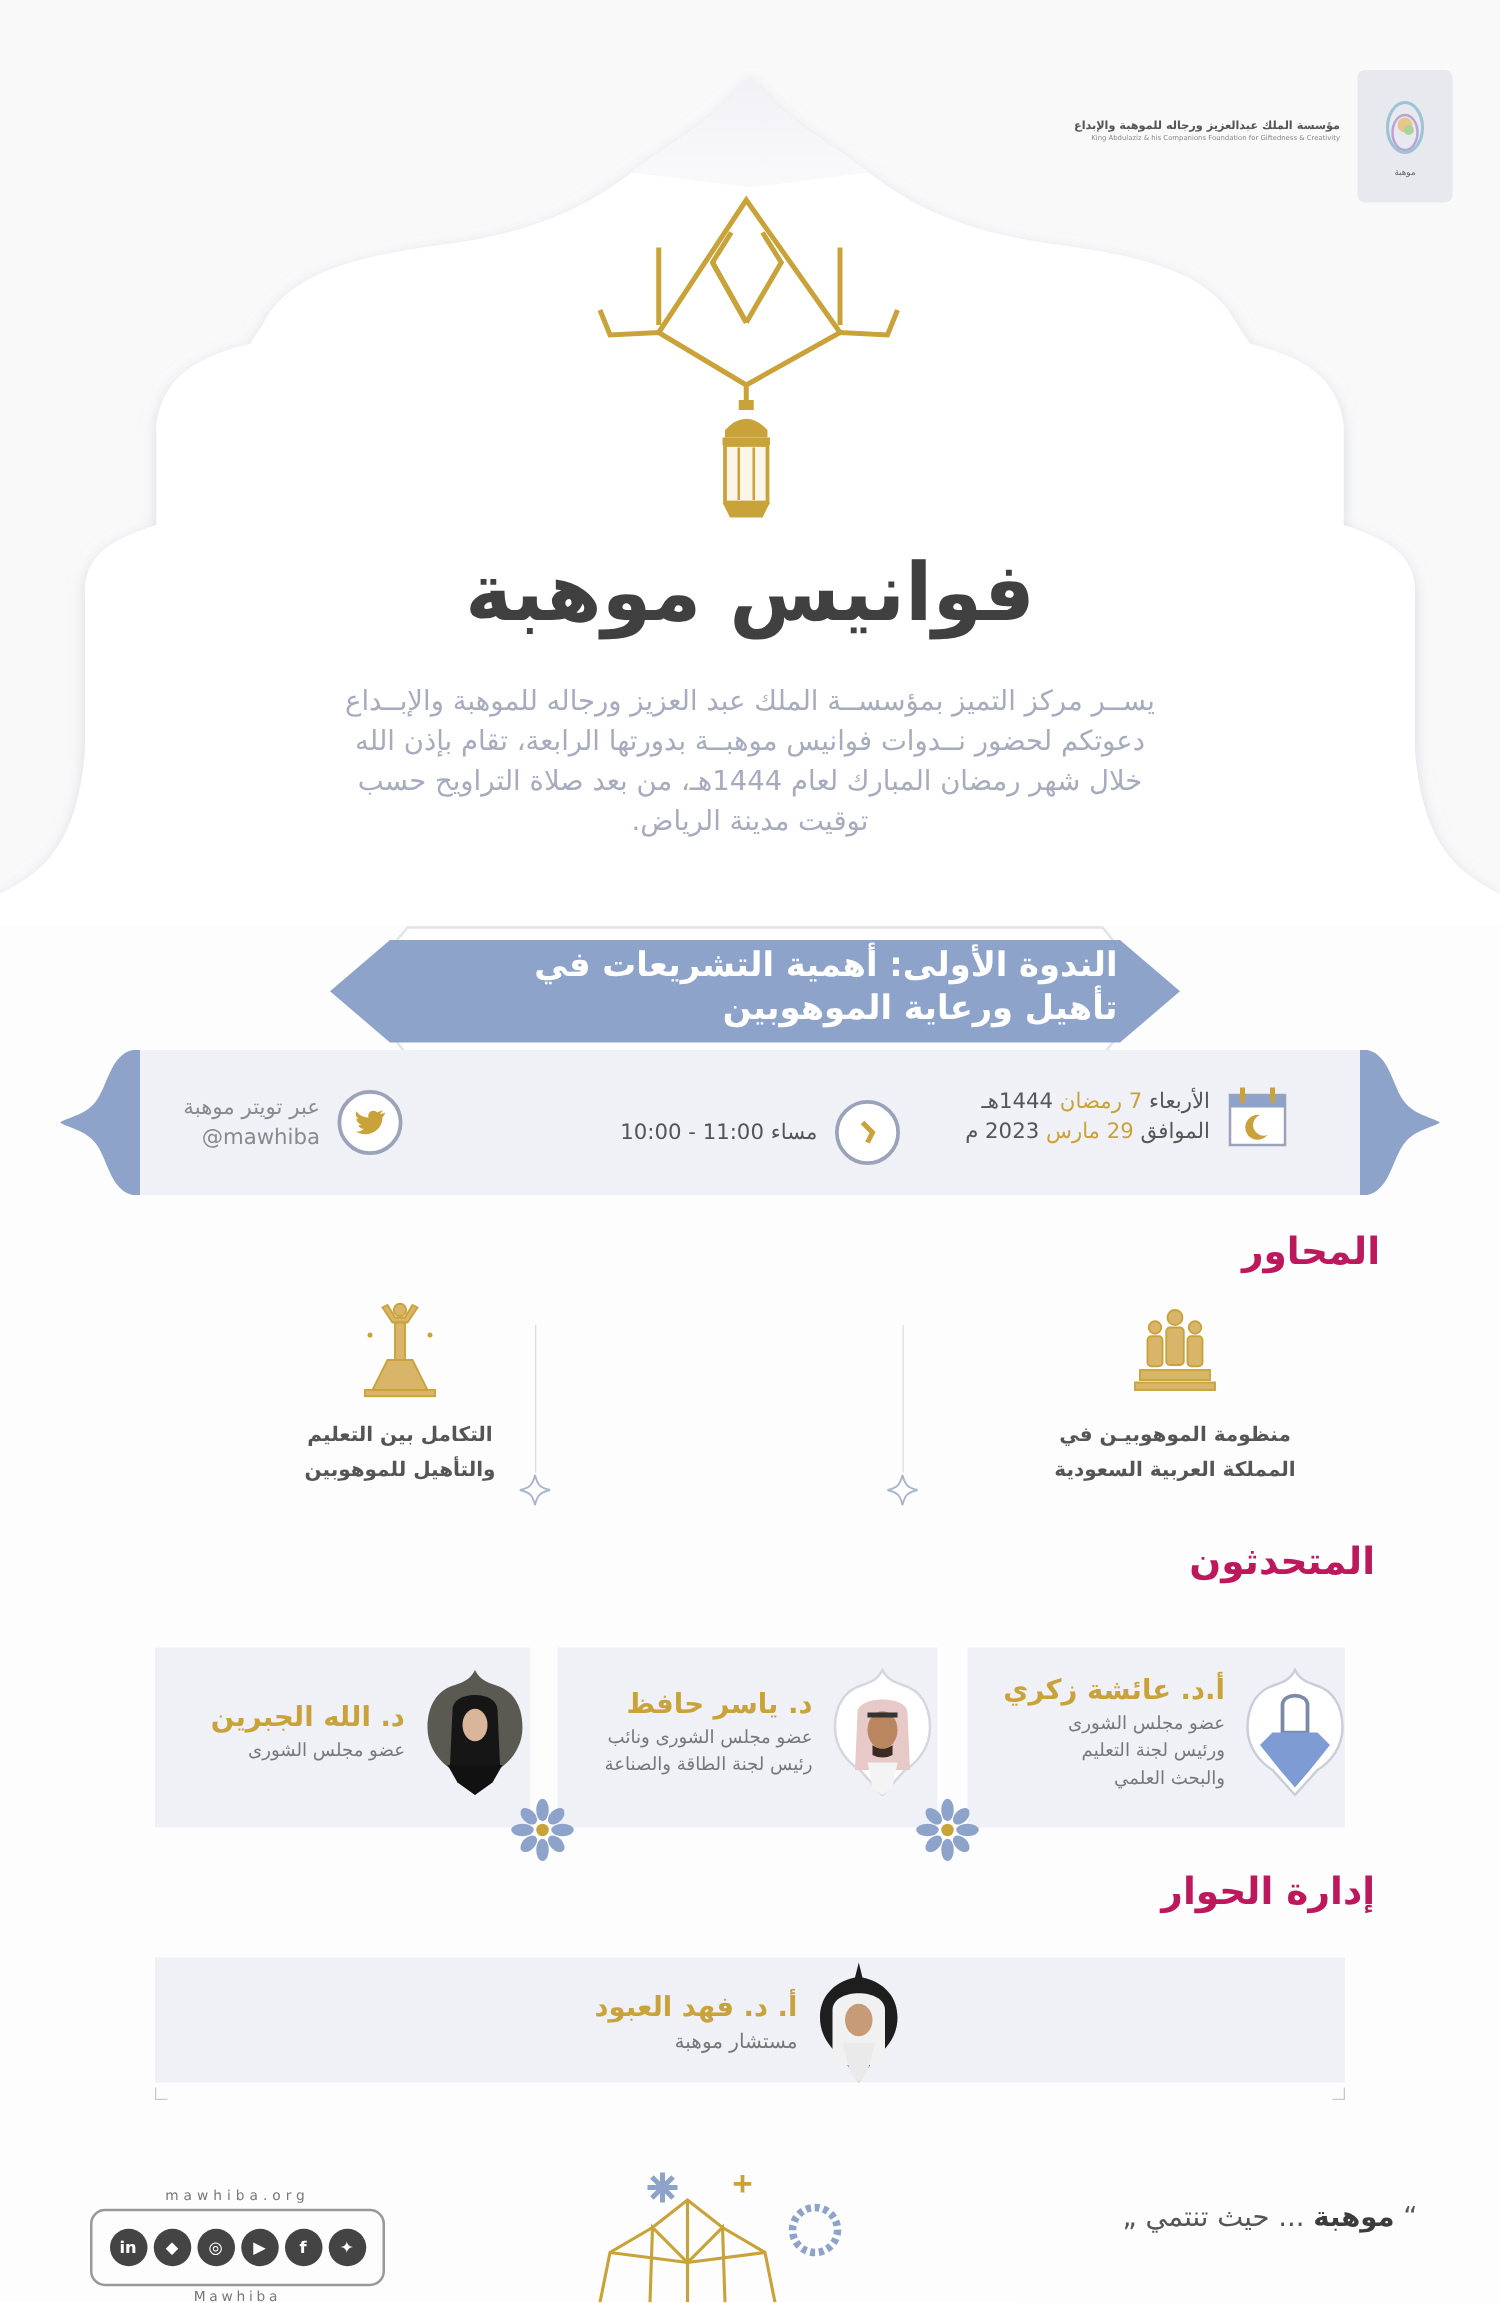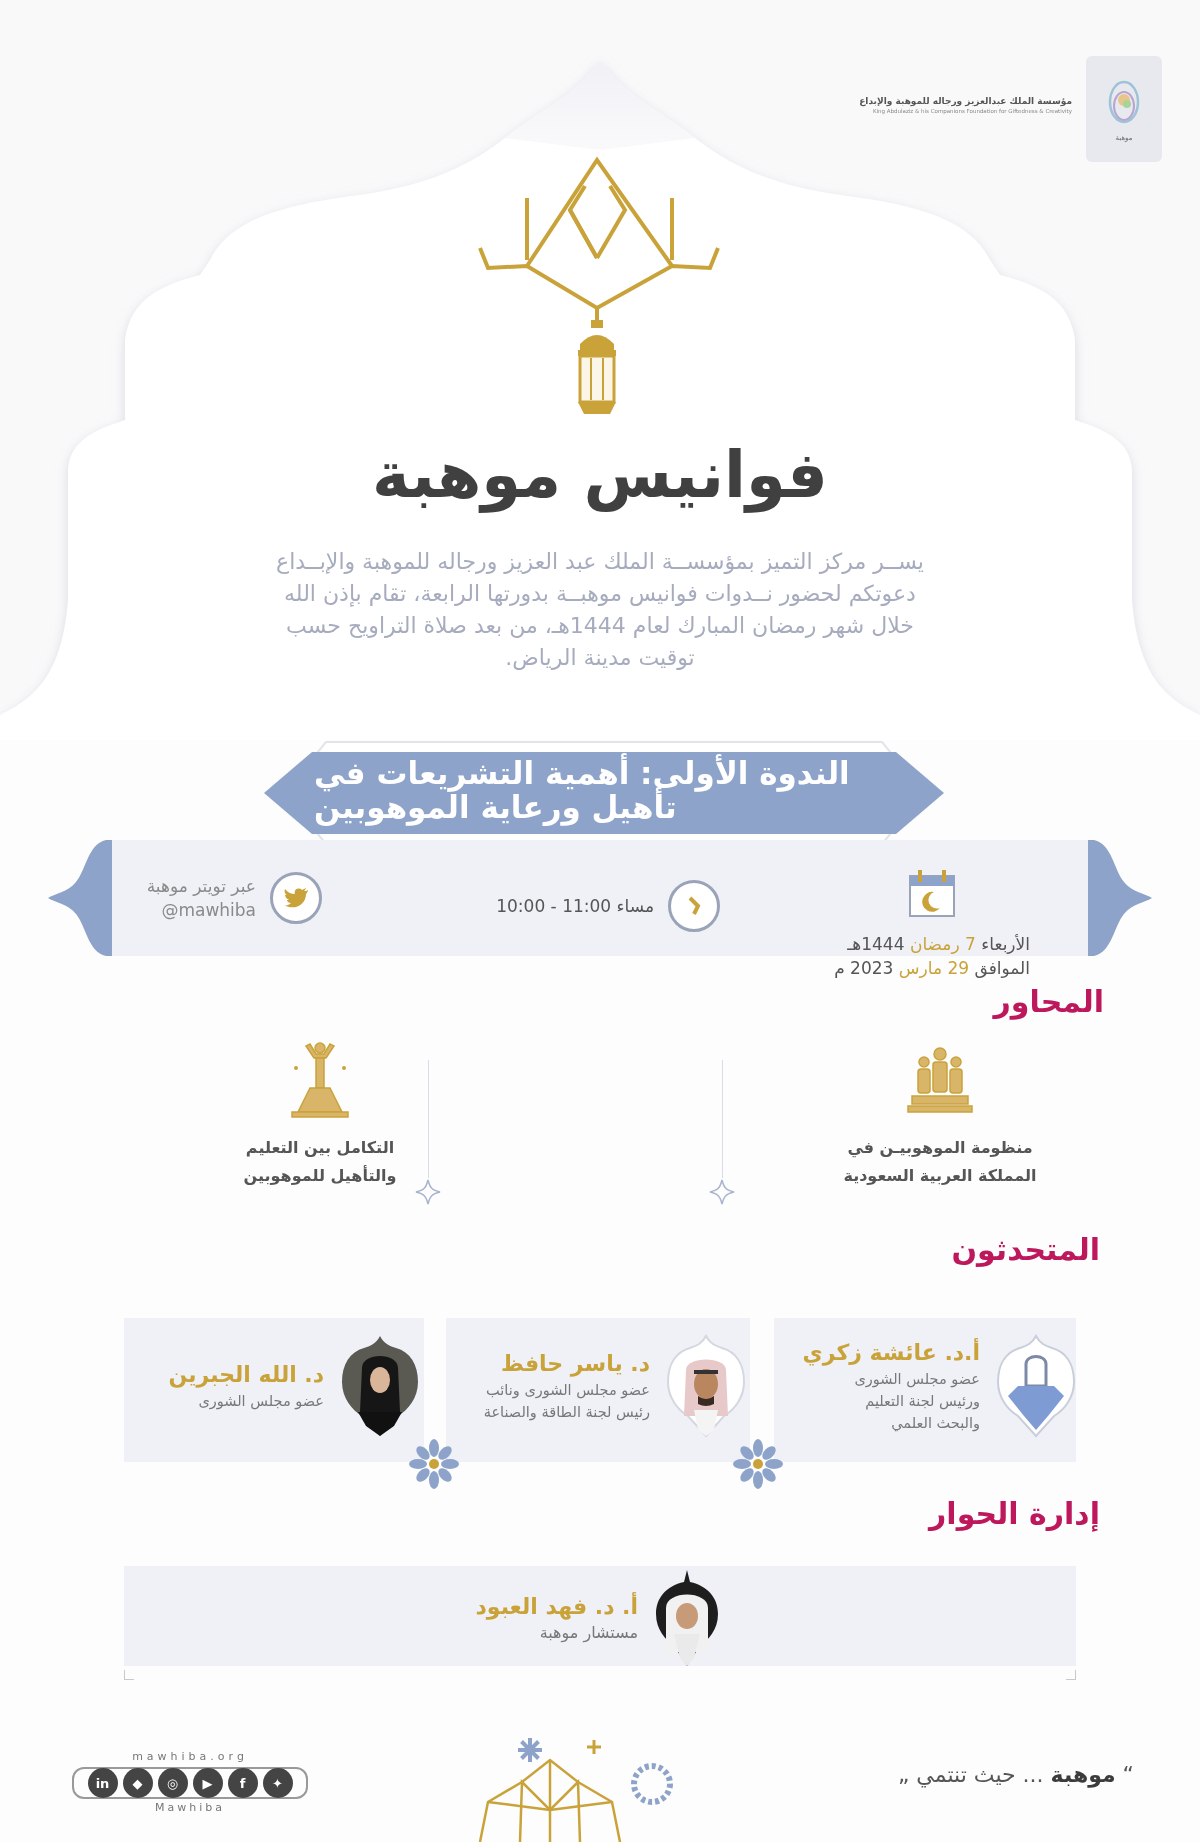--- a/index.html
+++ b/index.html
@@ -22,21 +22,21 @@
   
   .ornament { position: absolute; left: 460px; top: 148px; width: 280px; height: 272px; }
 
   
   .title { position: absolute; left: 0; right: 0; top: 438px; text-align: center; font-size: 64px; font-weight: bold; color: #404040; letter-spacing: 1px; }
   .intro { position: absolute; left: 270px; width: 660px; top: 546px; text-align: center; font-size: 22px; line-height: 32px; color: #a6abbe; }
 
   
   .session-wrap { position: absolute; left: 254px; top: 738px; width: 700px; height: 110px; }
   .session-wrap svg { position: absolute; left: 0; top: 0; }
-  .session-text { position: absolute; left: 60px; right: 60px; top: 18px; text-align: left; font-size: 31px; font-weight: bold; line-height: 34px; color: #ffffff; }
+  .session-text { position: absolute; left: 60px; right: 60px; top: 18px; text-align: right; font-size: 27px; font-weight: bold; line-height: 34px; color: #ffffff; }
 
   
   .info-bar { position: absolute; left: 48px; top: 840px; width: 1104px; height: 116px; }
   .info-bar .strip { position: absolute; left: 58px; right: 58px; top: 0; height: 116px; background: #eff1f7; }
   .info-bar .cap { position: absolute; top: 0; }
   .info-item { position: absolute; top: 28px; display: flex; align-items: center; gap: 14px; }
   .info-item .txt { font-size: 17px; line-height: 24px; color: #555; text-align: right; }
   .info-item .gold { color: #c9a33a; }
   .info-item .muted { color: #8a8a8a; }
   .circle-icon { width: 52px; height: 52px; border-radius: 50%; border: 3px solid #9aa3b8; display: flex; align-items: center; justify-content: center; background: #fff; }
@@ -60,21 +60,21 @@
   .sp-role { font-size: 14.5px; color: #777; line-height: 22px; }
   .flower { position: absolute; width: 56px; height: 56px; }
 
   
   .mod-card { position: absolute; left: 124px; top: 1566px; width: 952px; height: 100px; background: #eff1f7; }
   .corner { position: absolute; width: 10px; height: 10px; border-color: #c9c9c9; border-style: solid; }
 
   
   .social-block { position: absolute; left: 72px; top: 1750px; width: 236px; height: 80px; }
   .social-url { text-align: center; font-size: 11px; letter-spacing: 4px; color: #777; direction: ltr; }
-  .social-row { margin-top: 4px; border: 2px solid #999; border-radius: 12px; height: 32px; display: flex; align-items: center; justify-content: center; gap: 5px; direction: ltr; }
+  .social-row { margin-top: 4px; border: 2px solid #999; border-radius: 12px; height: 62px; display: flex; align-items: center; justify-content: center; gap: 5px; direction: ltr; }
   .soc { width: 30px; height: 30px; border-radius: 50%; background: #444; color: #fff; font-size: 13px; font-weight: bold; display: flex; align-items: center; justify-content: center; }
   .social-name { text-align: center; font-size: 11px; letter-spacing: 3px; color: #777; margin-top: 2px; direction: ltr; }
 
   .slogan { position: absolute; right: 66px; top: 1762px; font-size: 22px; color: #555; }
   .slogan b { font-weight: bold; color: #3c3c3c; }
   .footer-orn { position: absolute; left: 460px; top: 1730px; width: 240px; height: 112px; }
 </style>
 </head>
 <body>
 
@@ -147,21 +147,21 @@
 
   <div class="info-bar">
     <div class="strip"></div>
     <svg class="cap" style="left:0" width="64" height="116" viewBox="0 0 64 116">
       <path d="M64,0 L58,0 C40,4 38,30 28,42 C20,52 6,54 0,58 C6,62 20,64 28,74 C38,86 40,112 58,116 L64,116 Z" fill="#8ea3c9"></path>
     </svg>
     <svg class="cap" style="right:0" width="64" height="116" viewBox="0 0 64 116">
       <path d="M0,0 L6,0 C24,4 26,30 36,42 C44,52 58,54 64,58 C58,62 44,64 36,74 C26,86 24,112 6,116 L0,116 Z" fill="#8ea3c9"></path>
     </svg>
 
-    <div class="info-item" style="right:122px;flex-direction:column;">
+    <div class="info-item" style="right:122px;">
       <svg width="48" height="50" viewBox="0 0 48 50">
         <rect x="2" y="8" width="44" height="40" fill="#fff" stroke="#9aa3b8" stroke-width="2"></rect>
         <rect x="2" y="8" width="44" height="10" fill="#8ea3c9"></rect>
         <rect x="10" y="2" width="4" height="12" fill="#c9a33a"></rect>
         <rect x="34" y="2" width="4" height="12" fill="#c9a33a"></rect>
         <path d="M26,24 A10,10 0 1 0 32,40 A8,8 0 1 1 26,24 Z" fill="#c9a33a"></path>
       </svg>
       <div class="txt">
         <div>
           <span>الأربعاء</span>

